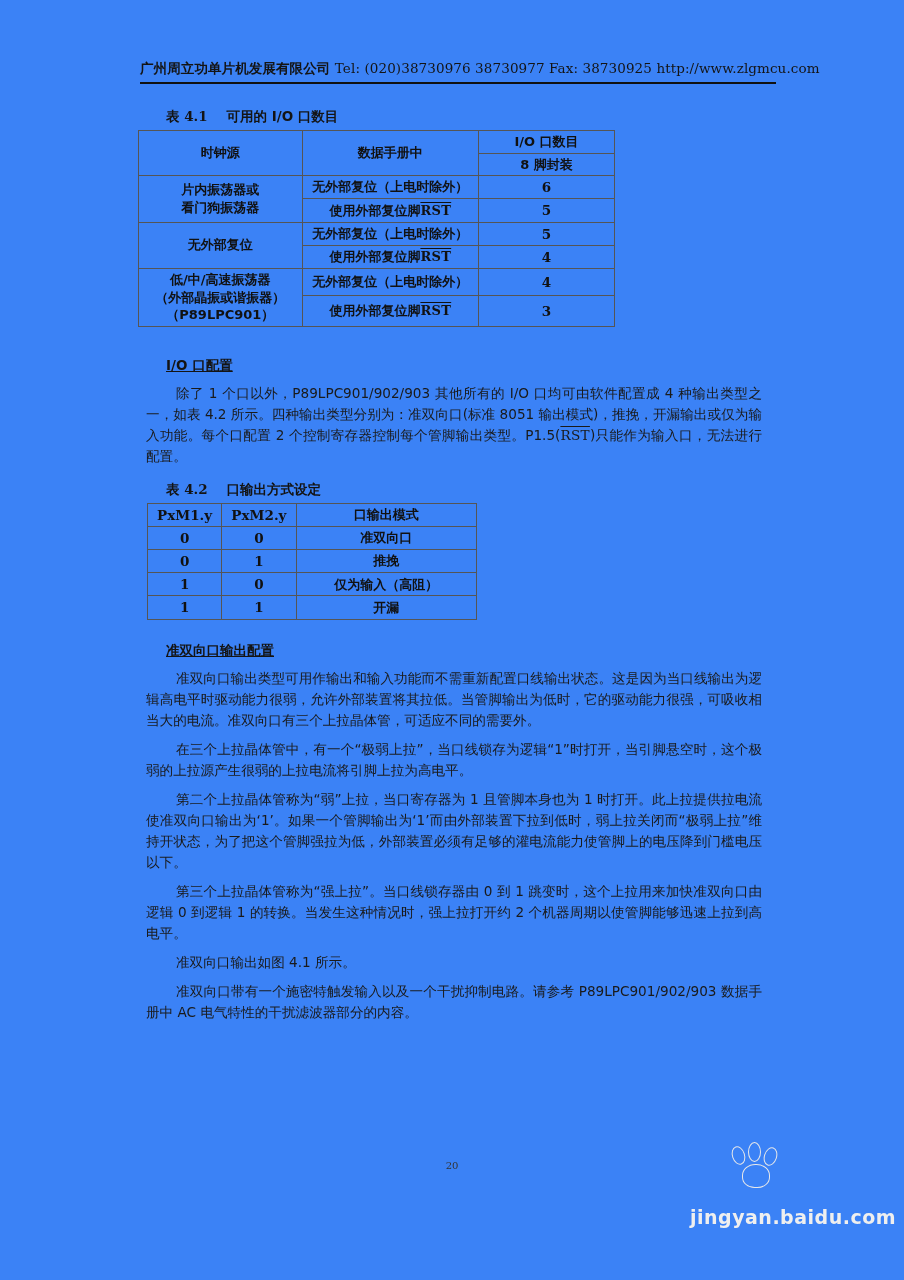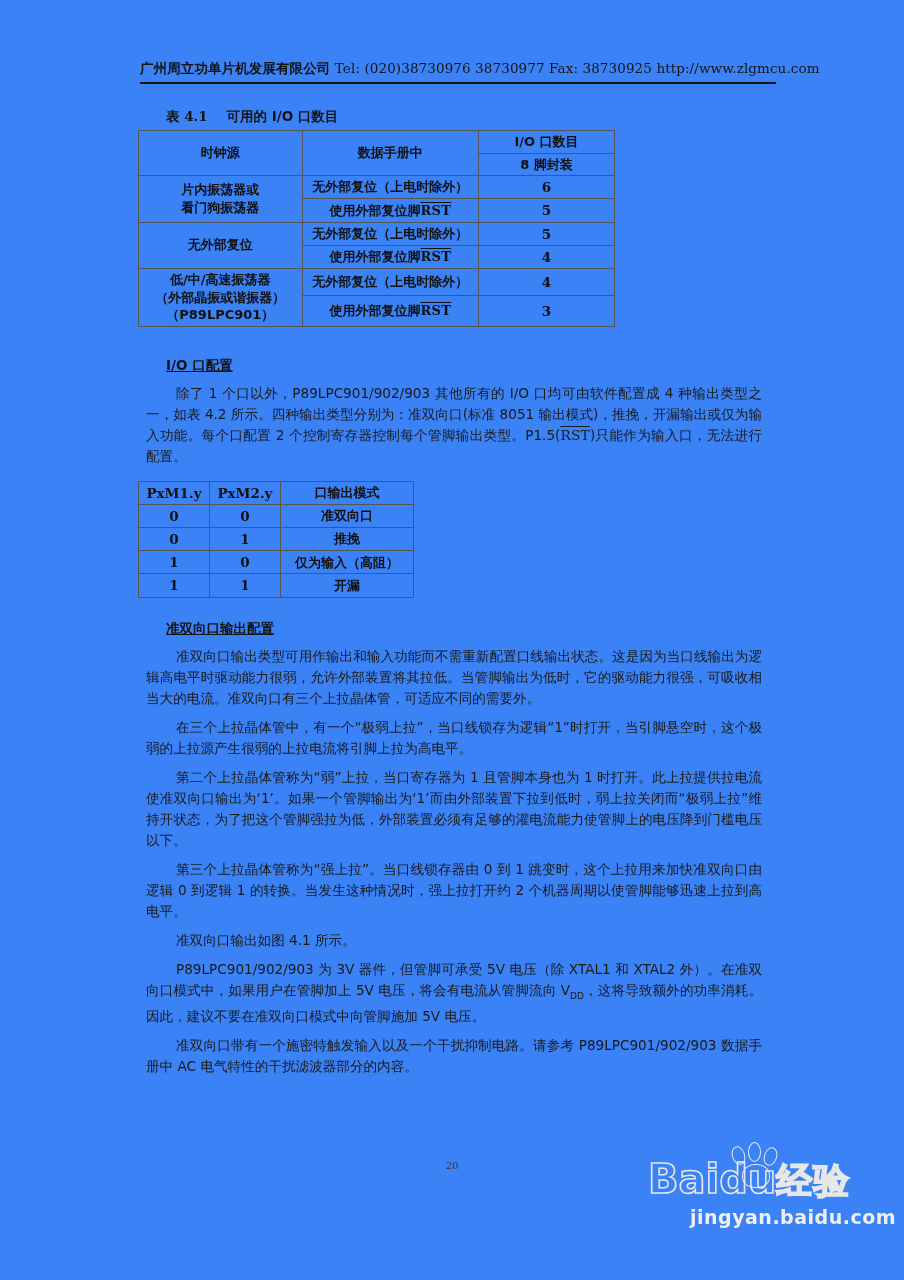--- a/index.html
+++ b/index.html
@@ -91,22 +91,22 @@
   #table-41 td.c2 { width: 180px; }
   #table-41 td.c3 { width: 137px; margin-left: 24px; }
   #table-41 td.hdr { font-weight: 700; }
   #table-41 td.num {
     font-family: "DejaVu Serif", "Liberation Serif", serif;
     font-size: 13.5px;
   }
   #table-41 td.tall { height: 26px; }
 
   #table-42 {
-    width: 276px;
-    margin-left: 0px;
+    width: 330px;
+    margin-left: 9px;
   }
   #table-42 td.m1 { width: 67px; }
   #table-42 td.m2 { width: 67px; }
   #table-42 td.mode { width: 196px; }
   #table-42 td.hdr {
     font-family: "DejaVu Serif", "Liberation Serif", serif;
     font-size: 13.5px;
   }
   #table-42 td.hdr-cn {
     font-family: "DejaVu Sans", "Liberation Sans", sans-serif;
@@ -301,20 +301,24 @@
 
     <div class="gap-xl"></div>
 
     <div class="subhead">I/O 口配置</div>
     <p class="para">
       <span>除了 1 个口以外，P89LPC901/902/903 其他所有的 I/O 口均可由软件配置成 4 种输出类型之一，如表 4.2 所示。四种输出类型分别为：准双向口(标准 8051 输出模式)，推挽，开漏输出或仅为输入功能。每个口配置 2 个控制寄存器控制每个管脚输出类型。P1.5(</span><span class="ovl">RST</span><span>)只能作为输入口，无法进行配置。</span>
     </p>
 
     <div class="gap-s"></div>
 
+    <div class="caption">
+      <span class="num">表 4.2</span>
+      &nbsp;&nbsp;&nbsp;<span>口输出方式设定</span>
+    </div>
 
     <table class="outer" id="table-42">
       <tbody>
         <tr>
           <td class="m1 hdr">PxM1.y</td>
           <td class="m2 hdr">PxM2.y</td>
           <td class="mode hdr-cn">口输出模式</td>
         </tr>
         <tr>
           <td class="m1 bit">0</td>
@@ -340,31 +344,27 @@
     </table>
 
     <div class="gap-l"></div>
 
     <div class="subhead">准双向口输出配置</div>
     <p class="para">准双向口输出类型可用作输出和输入功能而不需重新配置口线输出状态。这是因为当口线输出为逻辑高电平时驱动能力很弱，允许外部装置将其拉低。当管脚输出为低时，它的驱动能力很强，可吸收相当大的电流。准双向口有三个上拉晶体管，可适应不同的需要外。</p>
     <p class="para">在三个上拉晶体管中，有一个“极弱上拉”，当口线锁存为逻辑“1”时打开，当引脚悬空时，这个极弱的上拉源产生很弱的上拉电流将引脚上拉为高电平。</p>
     <p class="para">第二个上拉晶体管称为“弱”上拉，当口寄存器为 1 且管脚本身也为 1 时打开。此上拉提供拉电流使准双向口输出为‘1’。如果一个管脚输出为‘1’而由外部装置下拉到低时，弱上拉关闭而“极弱上拉”维持开状态，为了把这个管脚强拉为低，外部装置必须有足够的灌电流能力使管脚上的电压降到门槛电压以下。</p>
     <p class="para">第三个上拉晶体管称为“强上拉”。当口线锁存器由 0 到 1 跳变时，这个上拉用来加快准双向口由逻辑 0 到逻辑 1 的转换。当发生这种情况时，强上拉打开约 2 个机器周期以使管脚能够迅速上拉到高电平。</p>
     <p class="para">准双向口输出如图 4.1 所示。</p>
-    <p class="para">
-      <span>P89LPC901/902/903 为 3V 器件，但管脚可承受 5V 电压（除 XTAL1 和 XTAL2 外）。在准双向口模式中，如果用户在管脚加上 5V 电压，将会有电流从管脚流向 V</span><sub>DD</sub><span>，这将导致额外的功率消耗。因此，建议不要在准双向口模式中向管脚施加 5V 电压。</span>
-    </p>
     <p class="para">准双向口带有一个施密特触发输入以及一个干扰抑制电路。请参考 P89LPC901/902/903 数据手册中 AC 电气特性的干扰滤波器部分的内容。</p>
 
   </div>
 
   <div class="page-number">20</div>
 
   <div class="watermark">
-    <div class="wm-main"><span>Baidu</span><span class="wm-cn">经验</span></div>
     <div class="wm-paw">
       <div class="pad p1"></div>
       <div class="pad p2"></div>
       <div class="pad p3"></div>
       <div class="pad p4"></div>
     </div>
     <div class="wm-sub">jingyan.baidu.com</div>
   </div>
 
 </div>

